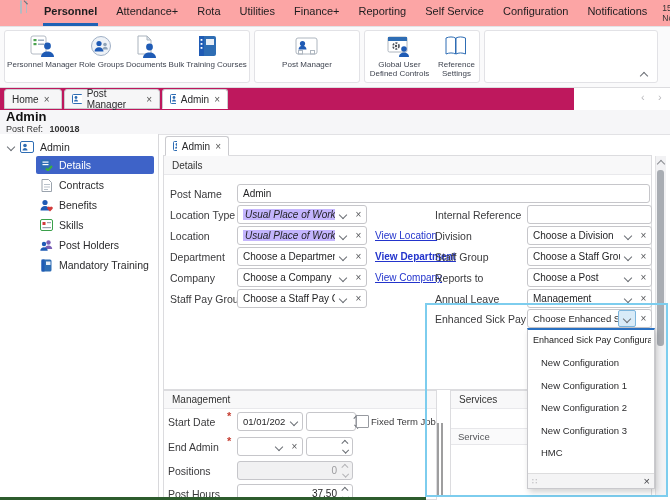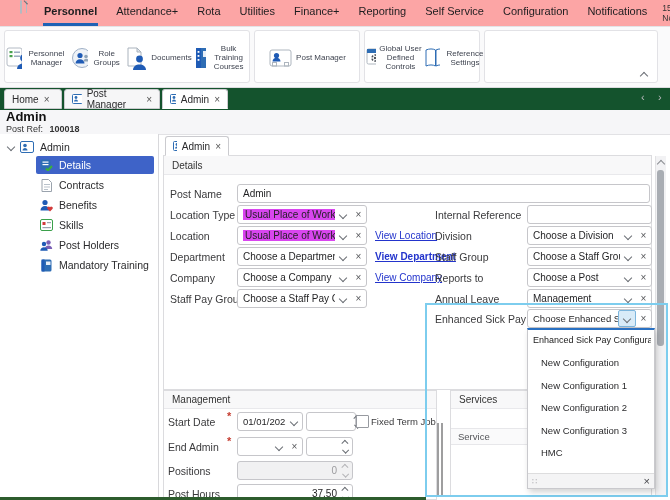--- a/index.html
+++ b/index.html
@@ -13,42 +13,42 @@
   .mitem{font-size:11px;color:#1d1d1f;margin-left:17px;white-space:nowrap;padding:5px 1px 4px;}
   .mitem.active{font-weight:bold;border-bottom:3px solid #1e62b5;padding-bottom:1px;}
   .mnotif{font-size:8.5px;color:#333;margin-left:14px;display:flex;align-items:center;gap:3px;}
   
   .chev{display:inline-block;width:5px;height:5px;border-left:1.3px solid #6b6f75;border-bottom:1.3px solid #6b6f75;transform:rotate(-45deg);}
   .chev.up{transform:rotate(135deg);}
   .chev.sm{width:3.5px;height:3.5px;}
   
   .ribbon{position:absolute;left:0;top:27px;width:670px;height:60px;background:#fafafb;border-bottom:1px solid #dcdcdf;}
   .rgroup{position:absolute;top:3px;height:53px;background:#fff;border:1px solid #e2e2e6;border-radius:3px;box-sizing:border-box;display:flex;justify-content:space-evenly;}
-  .rbtn{display:flex;align-items:center;gap:2px;padding-top:4px;font-size:8px;line-height:1.12;color:#3f4450;text-align:center;}
-  
-  .tabbar{position:absolute;left:0;top:88px;width:670px;height:22px;background:#14532d;border-bottom:1px solid #d8d8db;}
+  .rbtn{display:flex;flex-direction:column;align-items:center;gap:2px;padding-top:4px;font-size:8px;line-height:1.12;color:#3f4450;text-align:center;}
+  
+  .tabbar{position:absolute;left:0;top:88px;width:574px;height:22px;background:#be185d;border-bottom:1px solid #d8d8db;}
   .tab{position:absolute;top:1px;height:20px;background:#f6f6f7;border:1px solid #cbcbcf;border-radius:3px 3px 0 0;display:flex;align-items:center;gap:5px;padding:0 7px;font-size:10px;color:#2a2a2c;box-sizing:border-box;}
   .tab.active{background:#fff;border-bottom:1px solid #fff;}
   .tclose{color:#555;font-size:10px;}
   
   .pagehead{position:absolute;left:0;top:110px;width:670px;height:24px;background:#f6f6f8;border-bottom:1px solid #e2e2e5;}
   
   .tree{position:absolute;left:0;top:134px;width:158px;height:366px;background:#fff;border-right:1px solid #d8d8db;}
   .titem{position:absolute;display:flex;align-items:center;gap:6px;font-size:10.5px;color:#2b2b2d;height:18px;}
   .titem.sel{background:#3e63c8;color:#fff;border-radius:2px;padding:0 6px 0 4px;}
   
   .grpbox{position:absolute;background:#fff;border:1px solid #dcdcdf;box-sizing:border-box;}
   .grphead{position:absolute;background:#f8f8f9;border-bottom:1px solid #e9e9ec;font-size:10px;color:#333;display:flex;align-items:center;padding-left:8px;box-sizing:border-box;}
   
   .lbl{position:absolute;font-size:10.5px;color:#3a3a3c;white-space:nowrap;}
   .fld{position:absolute;height:19px;background:#fff;border:1px solid #c6c6ca;border-radius:3px;box-sizing:border-box;display:flex;align-items:center;padding-left:5px;font-size:10px;color:#1f1f21;}
   .fld .val{flex:1;white-space:nowrap;overflow:hidden;}
   .fld .val.right{text-align:right;padding-right:2px;}
   .fld.disabled{background:#f1f1f2;color:#9b9b9e;}
-  .hl{background:#d946ef;padding:0 2px;}
+  .hl{background:#c4b5fd;padding:0 2px;font-style:italic;}
   .chevbtn{width:16px;align-self:stretch;display:flex;align-items:center;justify-content:center;}
   .chevbtn.hlite{background:#d8ebf8;border:1px solid #7db6dd;border-radius:2px;height:15px;align-self:center;}
   .xbtn{width:15px;text-align:center;color:#55565a;font-size:10px;}
   .spin{width:13px;align-self:stretch;display:flex;flex-direction:column;align-items:center;justify-content:center;gap:3px;}
   .link{position:absolute;font-size:10px;color:#2334cc;text-decoration:underline;white-space:nowrap;}
   .req{position:absolute;color:#c53b2f;font-size:11px;font-weight:bold;}
   .cb{position:absolute;width:11px;height:11px;background:#fff;border:1px solid #979aa0;border-radius:1px;}
   
   .popup{position:absolute;left:527px;top:328px;width:128px;height:161px;background:#fff;border:1px solid #c9c9cd;border-top:2px solid #2a71c3;box-shadow:2px 3px 6px rgba(0,0,0,.18);z-index:7;box-sizing:border-box;}
   .pophead{position:absolute;left:5px;top:5px;font-size:9px;color:#222;white-space:nowrap;overflow:hidden;width:118px;}

